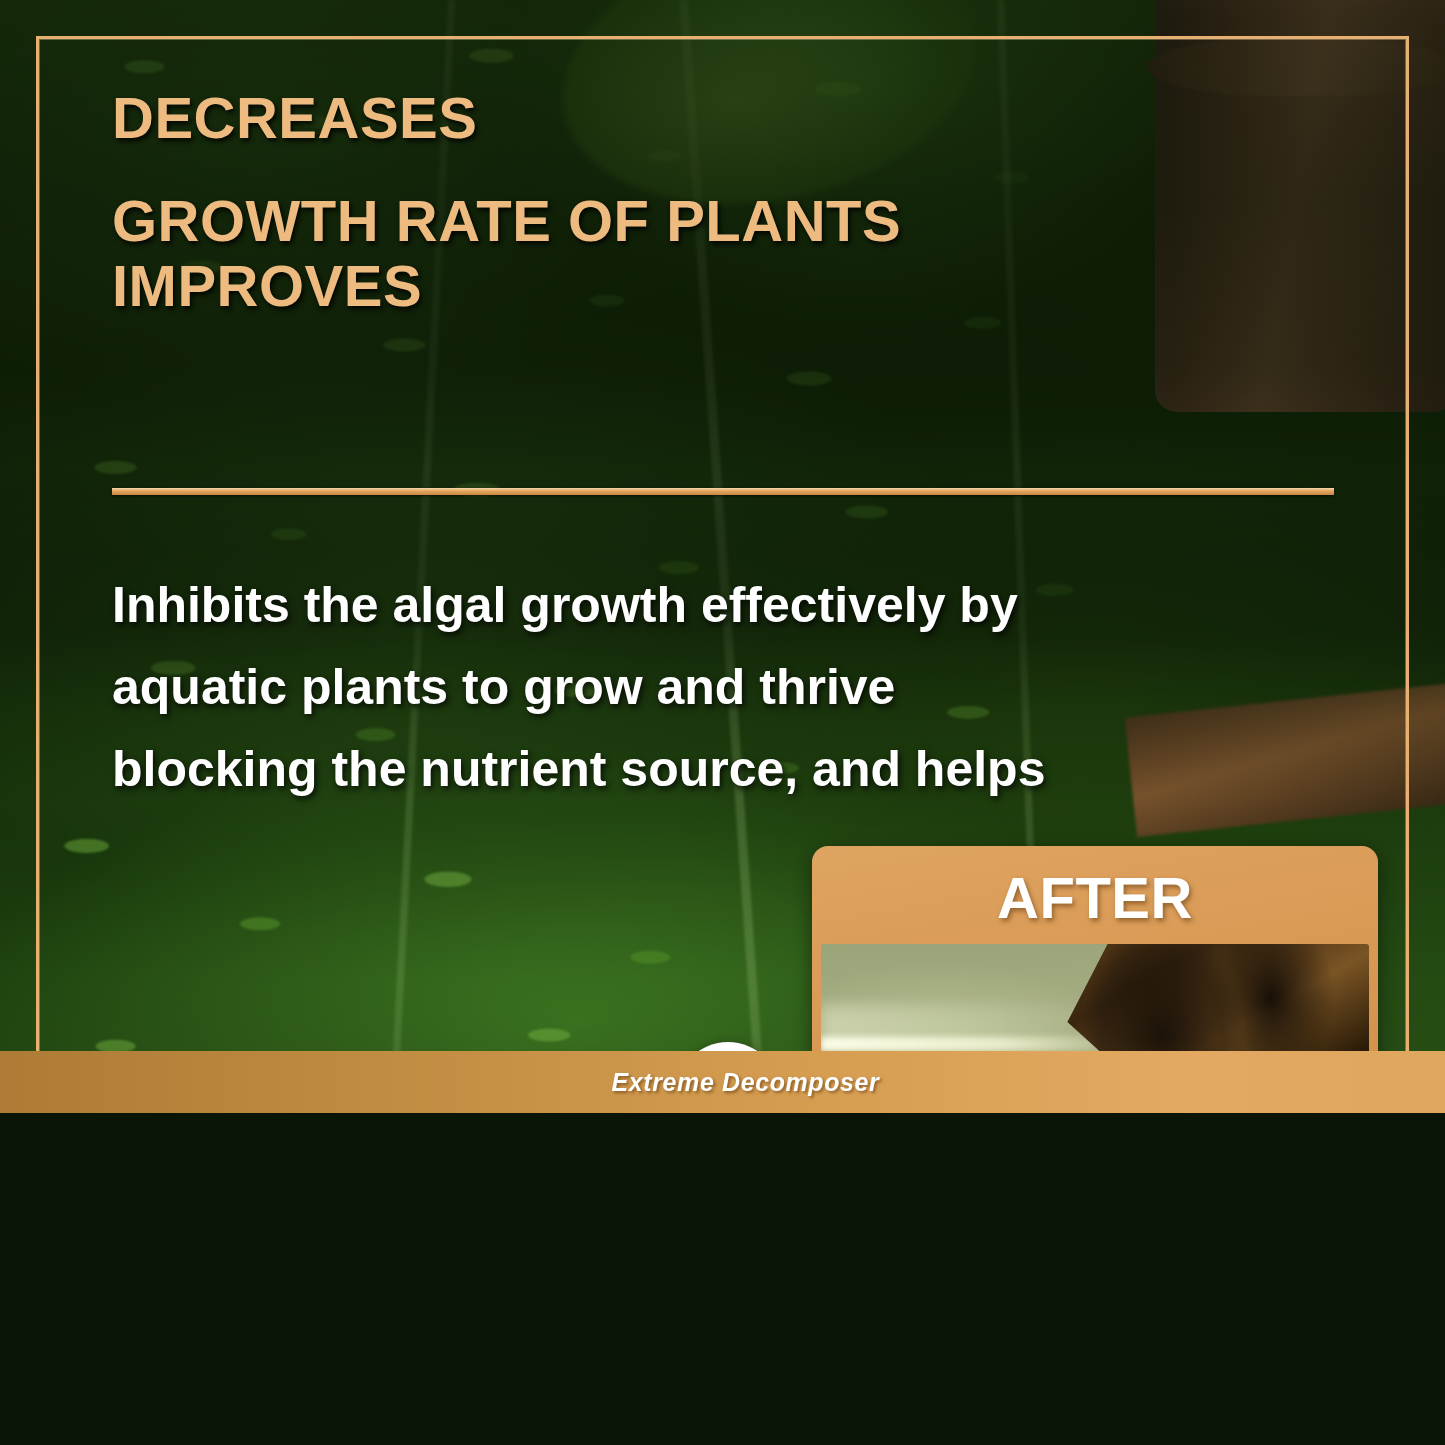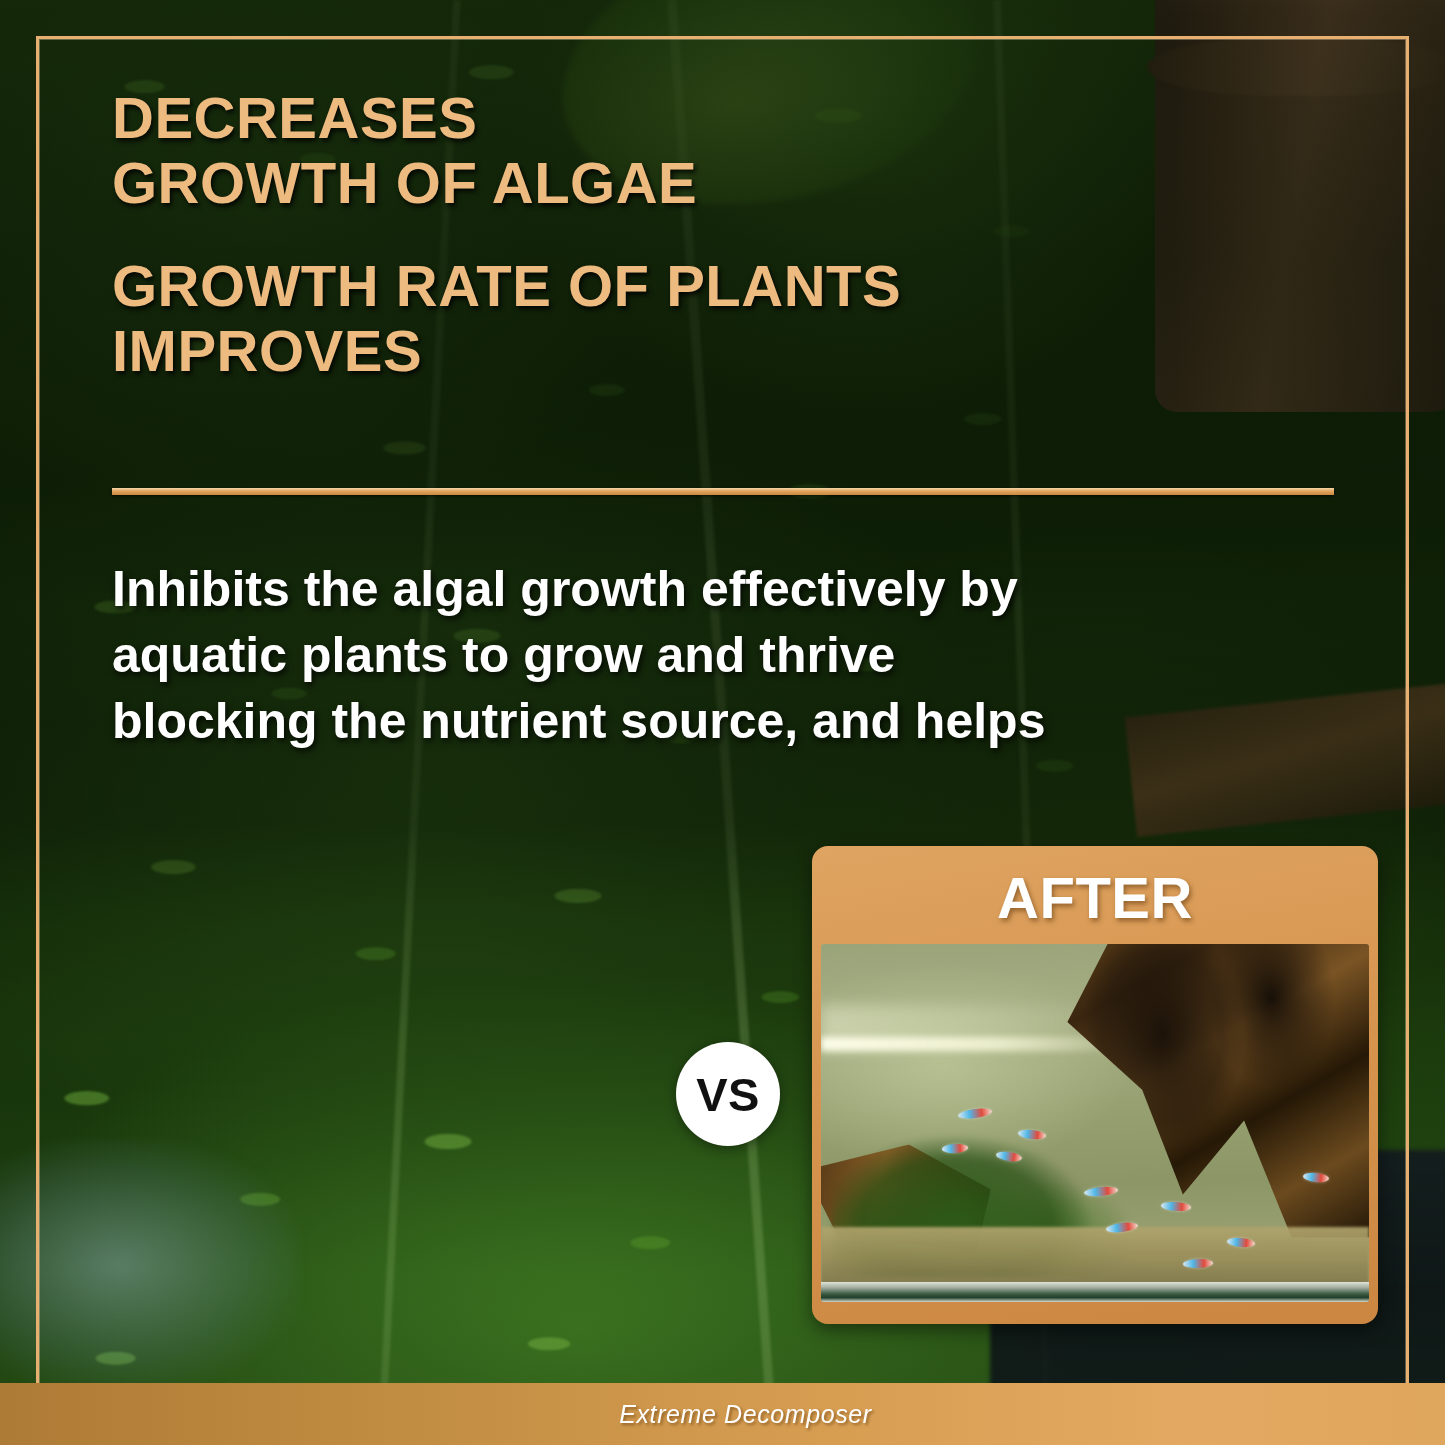--- a/index.html
+++ b/index.html
@@ -4,21 +4,21 @@
 <style>
   * { margin:0; padding:0; box-sizing:border-box; }
   html,body { width:1445px; height:1445px; overflow:hidden; }
   body {
     font-family:"Liberation Sans", sans-serif;
     background:#0a1505;
     position:relative;
   }
 
   
-  #poster { position:absolute; inset:0; width:1445px; height:1445px; overflow:hidden; }
+  #poster { position:absolute; inset:0; width:1445px; height:1113px; overflow:hidden; }
 
   .bg-base{
     position:absolute; inset:0;
     background:
       radial-gradient(ellipse 50% 40% at 18% 12%, #2f5a18 0%, rgba(30,62,14,0) 62%),
       radial-gradient(ellipse 44% 36% at 60% 8%,  #3a6a1c 0%, rgba(30,62,14,0) 60%),
       radial-gradient(ellipse 38% 30% at 85% 20%, #1a3208 0%, rgba(20,40,8,0) 65%),
       radial-gradient(ellipse 60% 44% at 30% 55%, #2b5416 0%, rgba(25,50,12,0) 66%),
       radial-gradient(ellipse 50% 40% at 75% 62%, #24460f 0%, rgba(22,44,10,0) 64%),
       radial-gradient(ellipse 70% 40% at 40% 92%, #3f7a22 0%, rgba(30,60,14,0) 62%),
@@ -152,21 +152,21 @@
     background:linear-gradient(180deg,#F6D7A8 0%,#E2A45E 45%,#C98840 100%);
     box-shadow:0 1px 3px rgba(0,0,0,.6);
   }
 
   
   .bodycopy{
     position:absolute; left:112px; top:556px; width:1230px;
     color:#FFFFFF; font-size:50px; font-weight:bold; line-height:1.32;
     text-shadow:2px 3px 6px rgba(0,0,0,.8);
   }
-  .bodycopy .blk{ display:block; }
+  .bodycopy .blk{ display:block;margin-top:16px; }
 
   
   .card{
     position:absolute; top:846px; width:566px; height:478px;
     background:linear-gradient(170deg,#DFA461 0%,#D4924C 55%,#CB8741 100%);
     border-radius:26px;
     box-shadow:0 6px 18px rgba(0,0,0,.45);
     overflow:hidden;
   }
   .card.left{ left:104px; }
@@ -304,21 +304,21 @@
     box-shadow:0 3px 12px rgba(0,0,0,.42);
   }
 
   
   .footer{
     position:absolute; left:0; right:0; bottom:0; height:62px;
     background:linear-gradient(90deg,#AE7B36 0%,#C18D42 28%,#D79E52 58%,#E3A962 82%,#DFA65E 100%);
     display:flex; align-items:center; justify-content:center;
   }
   .footer span{
-    color:#FFFFFF; font-size:25px; font-weight:normal; font-style:italic;
+    color:#FFFFFF; font-size:25px; font-weight:bold; font-style:italic;
     letter-spacing:.6px; text-shadow:2px 2px 3px rgba(90,50,10,.55);margin-left:46px;
   }
 </style>
 </head>
 <body>
 
 <div id="poster">
 
   <div class="bg-base"></div>
   <div class="bg-leaves"></div>
@@ -328,21 +328,20 @@
   <div class="pot-rim"></div>
   <div class="ledge"></div>
   <div class="soil"></div>
   <div class="glint"></div>
   <div class="bg-darken"></div>
 
   <div class="frame"></div>
 
   <div class="headline">
     <span class="blk">DECREASES</span>
-    <span class="blk">GROWTH OF ALGAE</span>
     <div class="gap"></div>
     <span class="blk">GROWTH RATE OF PLANTS</span>
     <span class="blk">IMPROVES</span>
   </div>
 
   <div class="divider"></div>
 
   <div class="bodycopy">
     <span class="blk">Inhibits the algal growth effectively by</span>
     <span class="blk">aquatic plants to grow and thrive</span>

